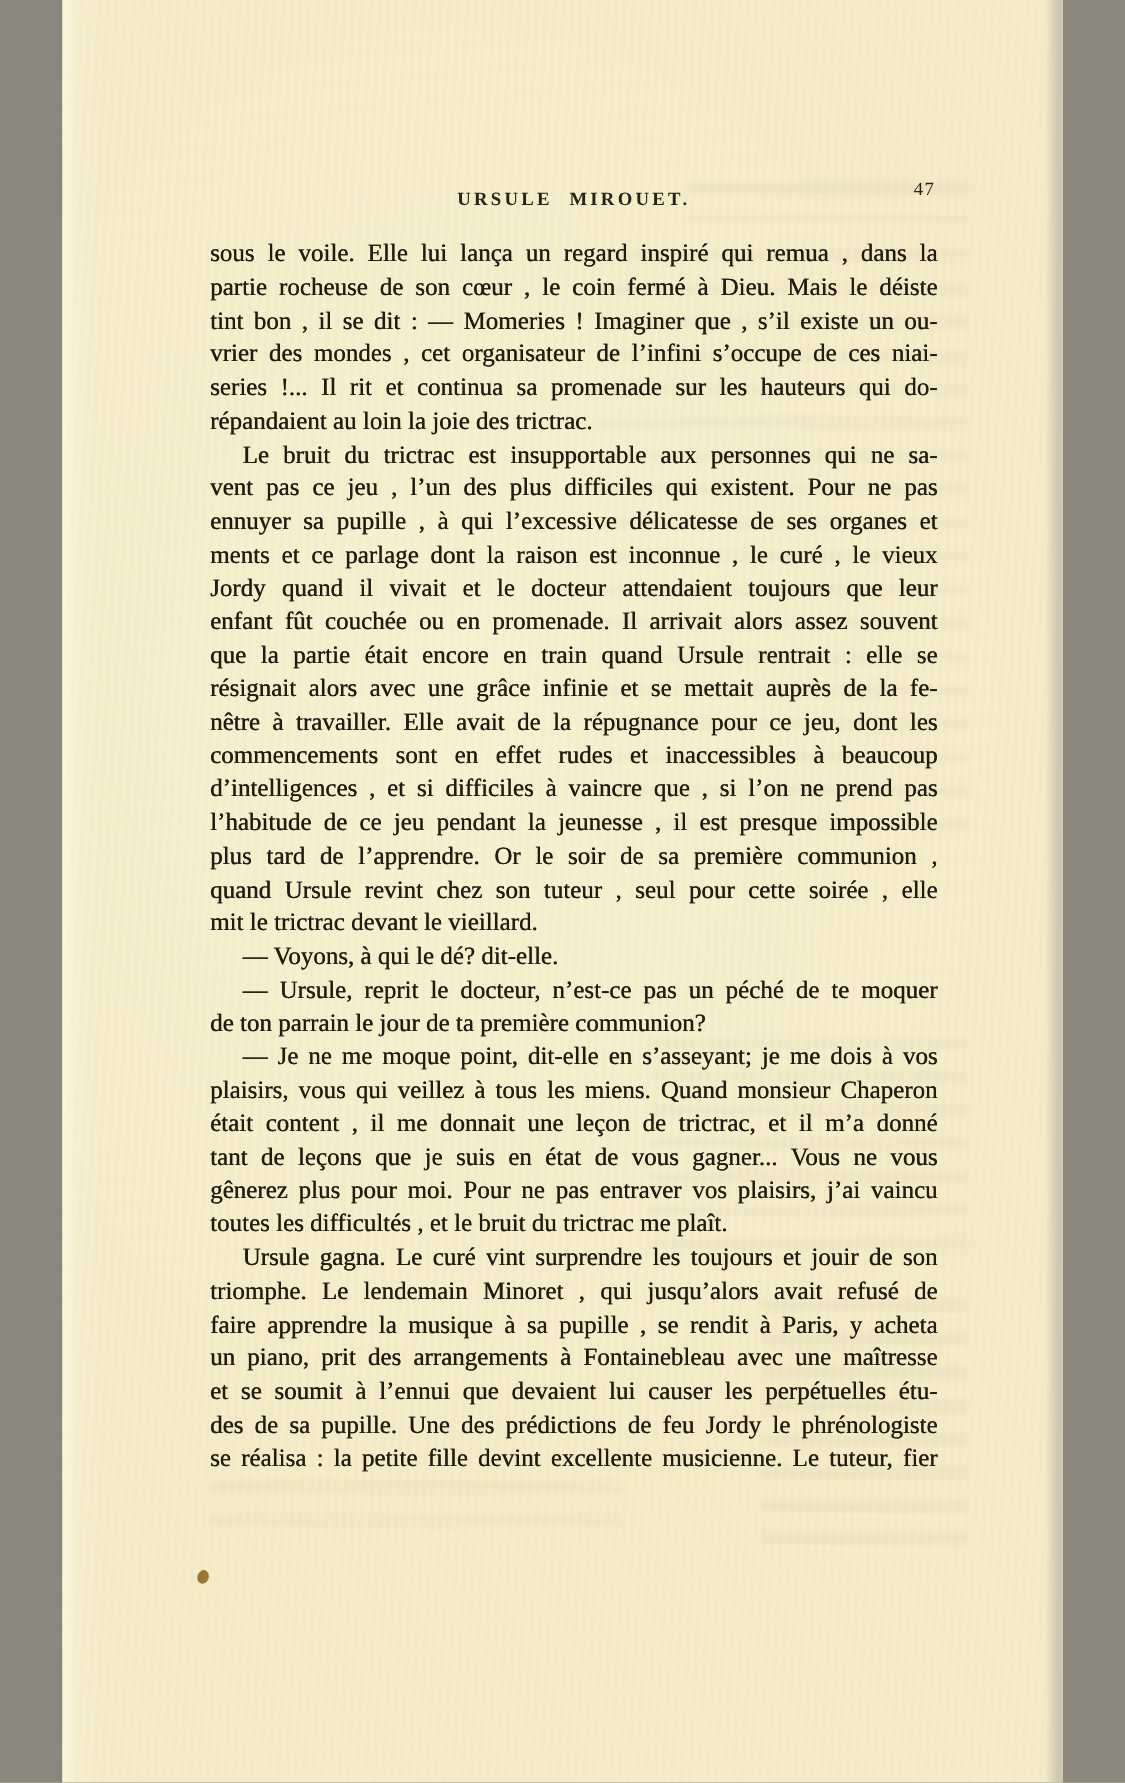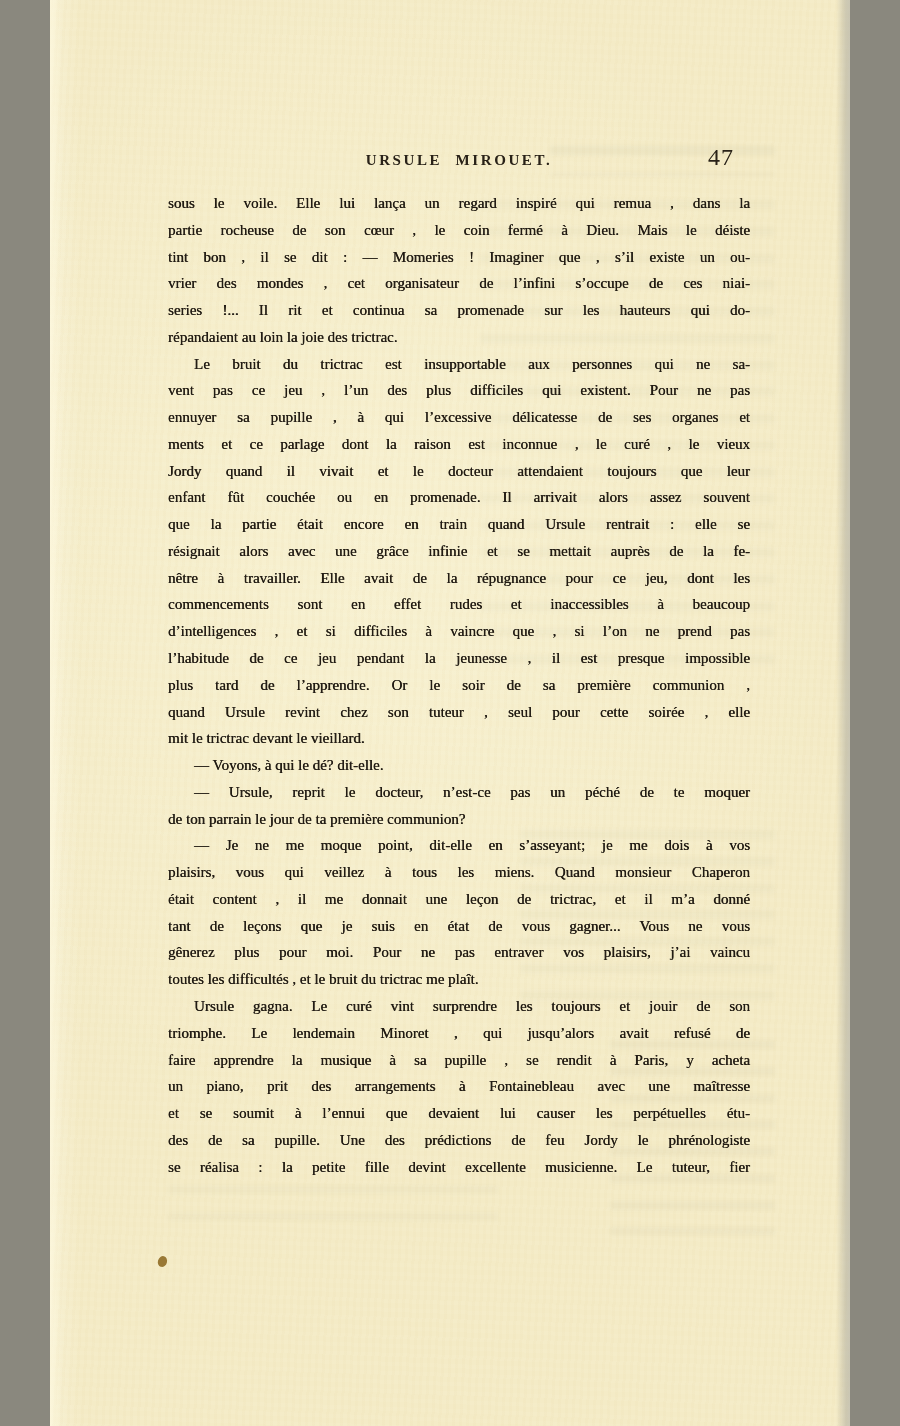--- a/index.html
+++ b/index.html
@@ -39,32 +39,32 @@
   .running-title {
     position: absolute; left: 0; right: 0; top: 3px;
     text-align: center;
     font-size: 15px;
     font-weight: bold;
     letter-spacing: 2.6px;
     word-spacing: 7px;
     color: #292218;
   }
   .page-number {
-    position: absolute; right: 16px; top: -5px;
-    font-size: 24px;
+    position: absolute; right: 2px; top: -5px;
+    font-size: 15px;
     letter-spacing: 1px;
     color: #292218;
     text-align: right;
   }
   .text-block {
     position: absolute;
     top: 190px; left: 118px; width: 582px;
   }
   .line {
-    font-size: 15px;
+    font-size: 20px;
     line-height: 26.77px;
     height: 26.77px;
     text-align: justify;
     text-align-last: justify;
     white-space: normal;
     text-shadow: 0.3px 0 0 currentColor;
     overflow: visible;
   }
   .line.flush { text-align-last: left; }
   .line.indent { text-indent: 26px; }

